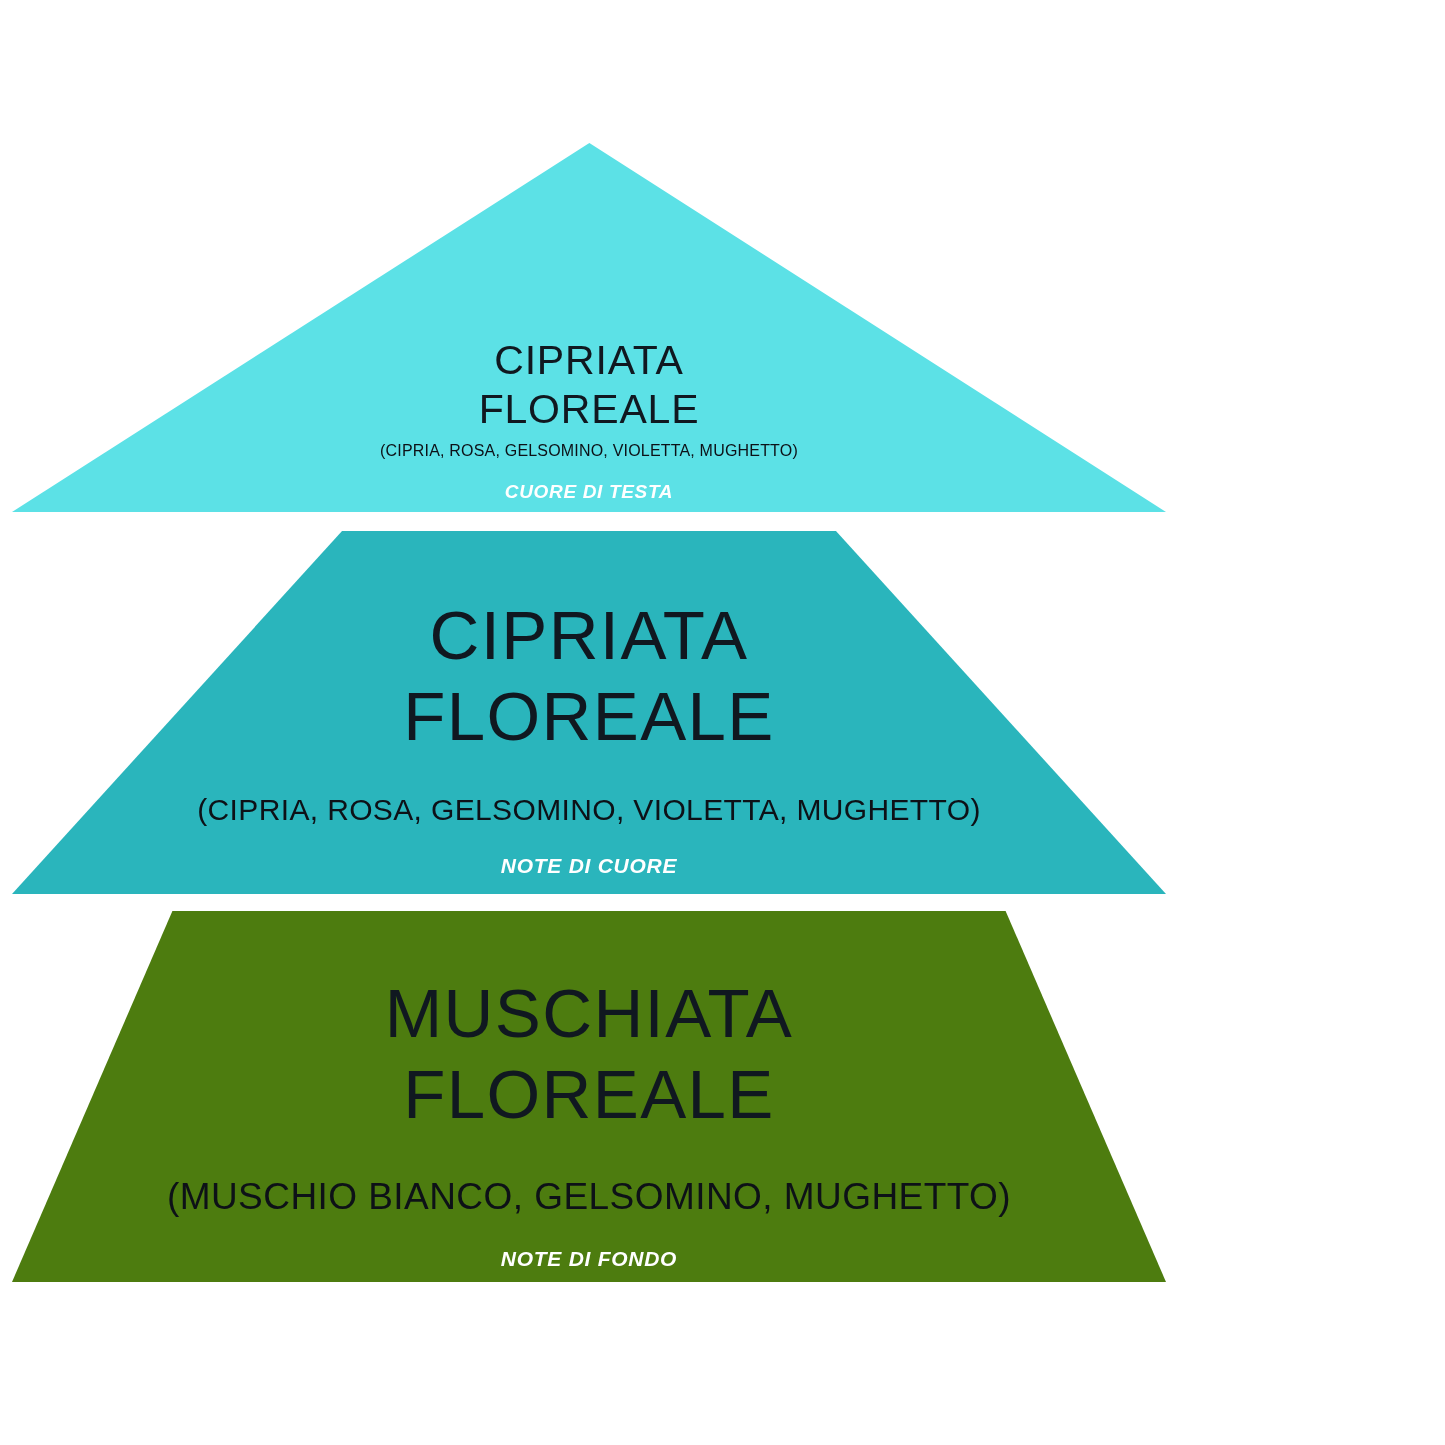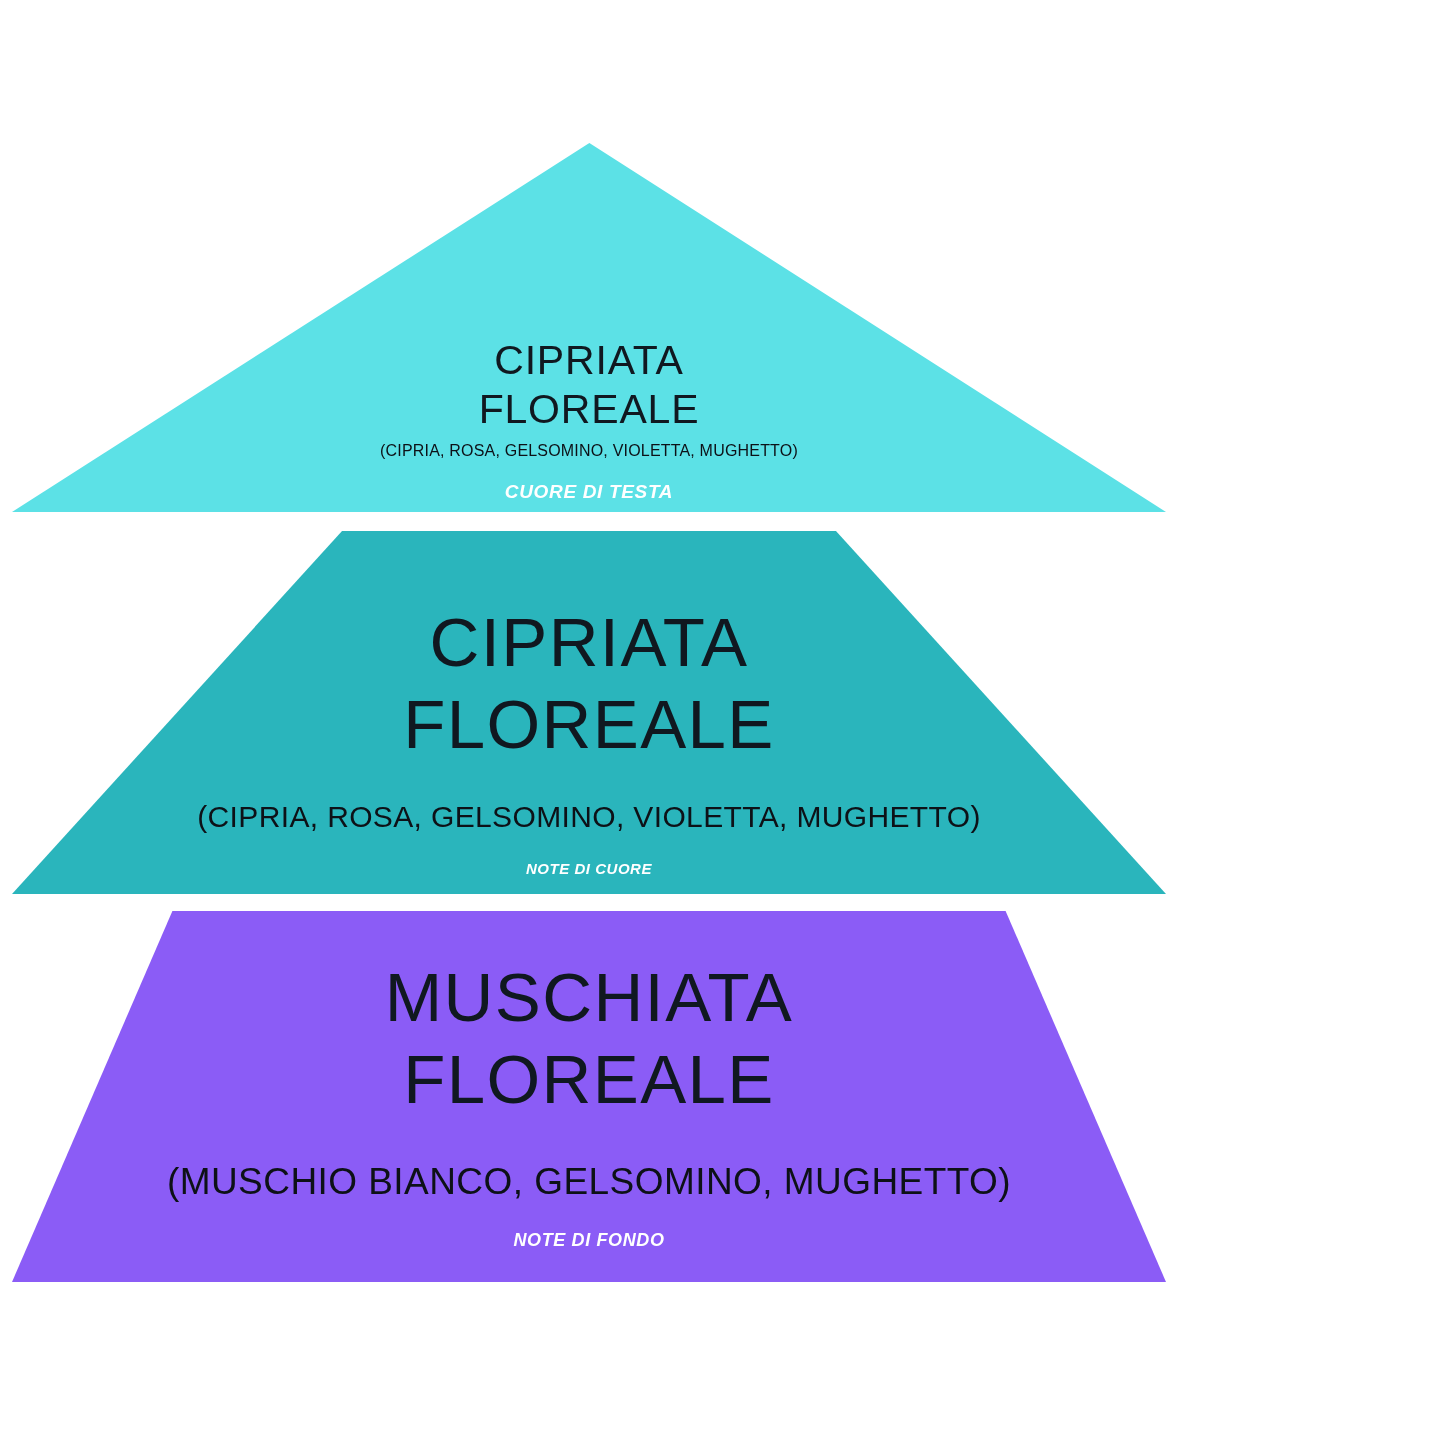--- a/index.html
+++ b/index.html
@@ -45,24 +45,24 @@
     top: 531px;
     height: 363px;
     background: #2AB5BC;
     -webkit-clip-path: polygon(28.6% 0%, 71.4% 0%, 100% 100%, 0% 100%);
     clip-path: polygon(28.6% 0%, 71.4% 0%, 100% 100%, 0% 100%);
     padding-bottom: 16px;
   }
   .band-bot {
     top: 911px;
     height: 371px;
-    background: #8b5cf6;
+    background: #4d7c0f;
     -webkit-clip-path: polygon(13.9% 0%, 86.1% 0%, 100% 100%, 0% 100%);
     clip-path: polygon(13.9% 0%, 86.1% 0%, 100% 100%, 0% 100%);
-    padding-bottom: 30px;
+    padding-bottom: 11px;
   }
 
   
   .title {
     font-weight: 400;
     color: #101820;
     letter-spacing: 0.02em;
     line-height: 1.18;
     white-space: pre-line;
   }
@@ -81,22 +81,22 @@
   .ing-bot { font-size: 37px; margin-top: 40px; text-align: right; }
 
   .note-label {
     font-weight: 700;
     font-style: italic;
     color: #ffffff;
     letter-spacing: 0.035em;
     line-height: 1.2;
   }
   .note-top { font-size: 19px; margin-top: 21px; }
-  .note-mid { font-size: 15px; margin-top: 25px; }
-  .note-bot { font-size: 18px; margin-top: 26px; }
+  .note-mid { font-size: 21px; margin-top: 25px; }
+  .note-bot { font-size: 21px; margin-top: 26px; }
 
   .band-top .title,
   .band-top .ingredients,
   .band-top .note-label,
   .band-mid .title,
   .band-mid .ingredients,
   .band-mid .note-label,
   .band-bot .title,
   .band-bot .ingredients,
   .band-bot .note-label {

